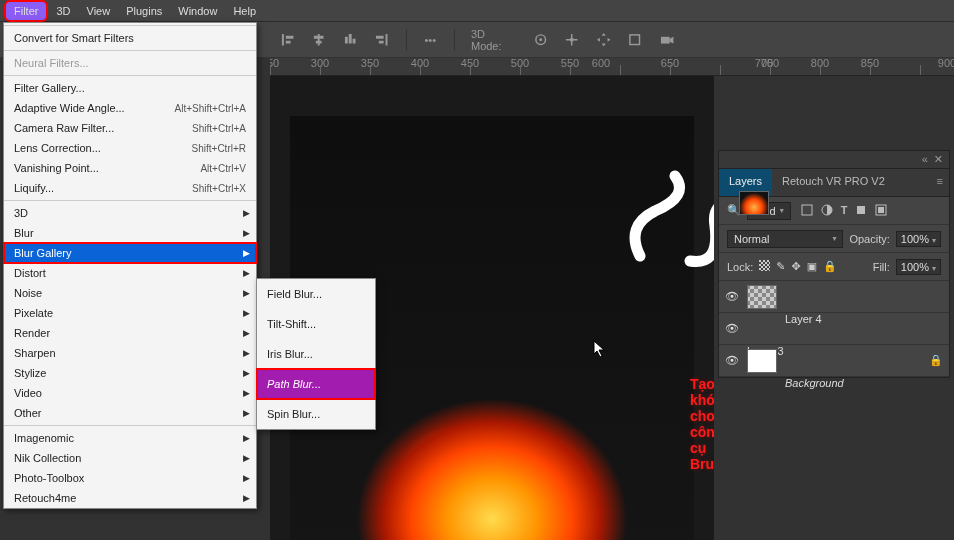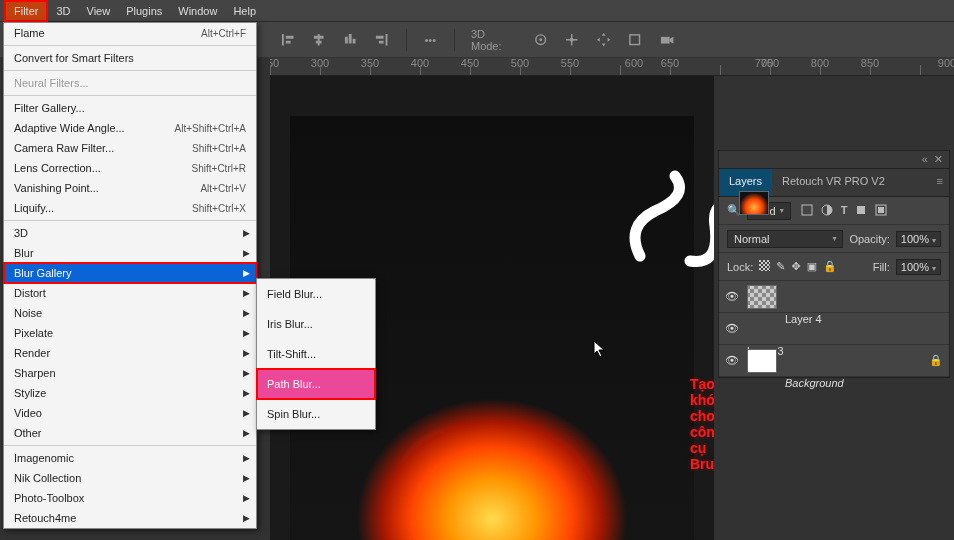--- a/index.html
+++ b/index.html
@@ -1,19 +1,19 @@
 <!DOCTYPE html>
 <html><head>
 <meta charset="utf-8">
 <style>
 * { margin: 0; padding: 0; box-sizing: border-box; font-family: "Segoe UI", Tahoma, sans-serif; font-size: 11px; }
 body { background: #323232; color: #ccc; width: 954px; height: 540px; overflow: hidden; position: relative; }
 .menubar { background: #444; height: 22px; display: flex; align-items: center; padding: 0 4px; border-bottom: 1px solid #2a2a2a; }
 .menubar .item { padding: 3px 8px; color: #ddd; }
-.menubar .item.active { background: #c2410c; }
+.menubar .item.active { background: #8b5cf6; border-radius: 6px; }
 .menu-highlight-red { border: 2px solid #f00; }
 .toolbar { background: #444; height: 36px; display: flex; align-items: center; padding: 0 280px; gap: 16px; border-bottom: 1px solid #333; }
 .toolbar .sep { width: 1px; height: 22px; background: #333; }
 .toolbar .ic { width: 16px; height: 16px; color: #999; display: flex; align-items: center; justify-content: center; }
 .ruler { position: absolute; top: 58px; left: 270px; right: 0; height: 18px; background: #3a3a3a; color: #888; font-size: 9px; display: flex; align-items: flex-end; overflow: hidden; border-bottom: 1px solid #222; }
 .ruler .tick { position: absolute; bottom: 0; border-left: 1px solid #666; height: 6px; }
 .ruler .tick.major { height: 10px; }
 .ruler .label { position: absolute; bottom: 6px; transform: translateX(-50%); }
 .canvas { position: absolute; top: 76px; left: 270px; right: 240px; bottom: 0; background: #1a1a1a; overflow: hidden; }
 .fire { position: absolute; left: 20px; right: 20px; top: 40px; bottom: 0; background:
@@ -27,21 +27,21 @@
 .dropdown { position: absolute; top: 22px; left: 3px; width: 254px; background: #f4f4f4; color: #222; border: 1px solid #888; box-shadow: 2px 2px 6px rgba(0,0,0,.5); }
 .dropdown .row { display: flex; align-items: center; height: 20px; padding: 0 10px; position: relative; }
 .dropdown .row.disabled { color: #999; }
 .dropdown .sep { height: 1px; background: #ccc; margin: 2px 0; }
 .dropdown .short { margin-left: auto; color: #555; font-size: 10px; }
 .dropdown .arrow { position: absolute; right: 6px; font-size: 9px; color: #333; }
 .dropdown .row.selected { background: #0a64d8; color: #fff; outline: 2px solid #f00; outline-offset: -1px; }
 .dropdown .row.selected .arrow { color: #fff; }
 .submenu { position: absolute; top: 278px; left: 256px; width: 120px; background: #f4f4f4; color: #222; border: 1px solid #888; box-shadow: 2px 2px 6px rgba(0,0,0,.5); }
 .submenu .row { display: flex; align-items: center; height: 20px; padding: 15px 10px; }
-.submenu .row.selected { background: #ec4899; color: #fff; outline: 2px solid #f00; outline-offset: -1px; }
+.submenu .row.selected { background: #a21caf; color: #fff; outline: 2px solid #f00; outline-offset: -1px; font-style: italic; }
 .panels { position: absolute; top: 150px; right: 4px; width: 232px; background: #444; border: 1px solid #222; }
 .panels .hdr { display: flex; align-items: center; height: 18px; background: #383838; border-bottom: 1px solid #222; }
 .panels .hdr .dots { margin-left: auto; display: flex; gap: 6px; padding-right: 6px; color: #999; font-size: 10px; }
 .ptabs { display: flex; height: 28px; background: #383838; border-bottom: 1px solid #222; }
 .ptabs .tab { padding: 6px 10px; color: #bbb; }
 .ptabs .tab.active { background: #0c4a6e; color: #eee; }
 .prow { display: flex; align-items: center; height: 28px; padding: 0 8px; gap: 6px; border-bottom: 1px solid #333; }
 .prow .sel { background: #333; border: 1px solid #222; padding: 2px 6px; display: flex; align-items: center; gap: 4px; color: #ddd; }
 .prow .caret { font-size: 8px; color: #999; }
 .picons { display: flex; gap: 8px; margin-left: 4px; color: #bbb; }
@@ -133,21 +133,21 @@
     <div class="label" style="left: 100px;">350</div>
     <div class="tick major" style="left: 100px;"></div>
     <div class="label" style="left: 150px;">400</div>
     <div class="tick major" style="left: 150px;"></div>
     <div class="label" style="left: 200px;">450</div>
     <div class="tick major" style="left: 200px;"></div>
     <div class="label" style="left: 250px;">500</div>
     <div class="tick major" style="left: 250px;"></div>
     <div class="label" style="left: 300px;">550</div>
     <div class="tick major" style="left: 300px;"></div>
-    <div class="label" style="left: 364px;">600</div>
+    <div class="label" style="left: 331px;">600</div>
     <div class="tick major" style="left: 350px;"></div>
     <div class="label" style="left: 400px;">650</div>
     <div class="tick major" style="left: 400px;"></div>
     <div class="label" style="left: 458px; margin-left: 36px;">700</div>
     <div class="tick major" style="left: 450px;"></div>
     <div class="label" style="left: 500px;">750</div>
     <div class="tick major" style="left: 500px;"></div>
     <div class="label" style="left: 550px;">800</div>
     <div class="tick major" style="left: 550px;"></div>
     <div class="label" style="left: 600px; text-align: right;">850</div>
@@ -167,24 +167,20 @@
 <svg class="arrow-red" style="top:22px; left:2px; width:14px; height:268px">
   <line x1="7" y1="0" x2="7" y2="258" stroke="#f00" stroke-width="2"></line>
   <polygon points="7,268 2,256 12,256" fill="#f00"></polygon>
 </svg>
 <svg class="arrow-red" style="top:302px; left:202px; width:76px; height:44px">
   <line x1="4" y1="4" x2="64" y2="36" stroke="#f00" stroke-width="2"></line>
   <polygon points="72,40 58,40 64,30" fill="#f00"></polygon>
 </svg>
 
 <div class="dropdown" id="dropdown">
-    <div class="row">
-      <span>Flame</span>
-      <span class="short">Alt+Ctrl+F</span>
-    </div>
     <div class="sep"></div>
     <div class="row">
       <span>Convert for Smart Filters</span>
     </div>
     <div class="sep"></div>
     <div class="row disabled">
       <span>Neural Filters...</span>
     </div>
     <div class="sep"></div>
     <div class="row">
@@ -272,24 +268,24 @@
       <span>Retouch4me</span>
       <span class="arrow">▶</span>
     </div>
   </div>
 
 <div class="submenu" id="submenu">
     <div class="row">
       <span>Field Blur...</span>
     </div>
     <div class="row">
+      <span>Tilt-Shift...</span>
+    </div>
+    <div class="row">
       <span>Iris Blur...</span>
-    </div>
-    <div class="row">
-      <span>Tilt-Shift...</span>
     </div>
     <div class="row selected">
       <span>Path Blur...</span>
     </div>
     <div class="row">
       <span>Spin Blur...</span>
     </div>
   </div>
 
 <svg class="cursor" viewBox="0 0 14 18">

